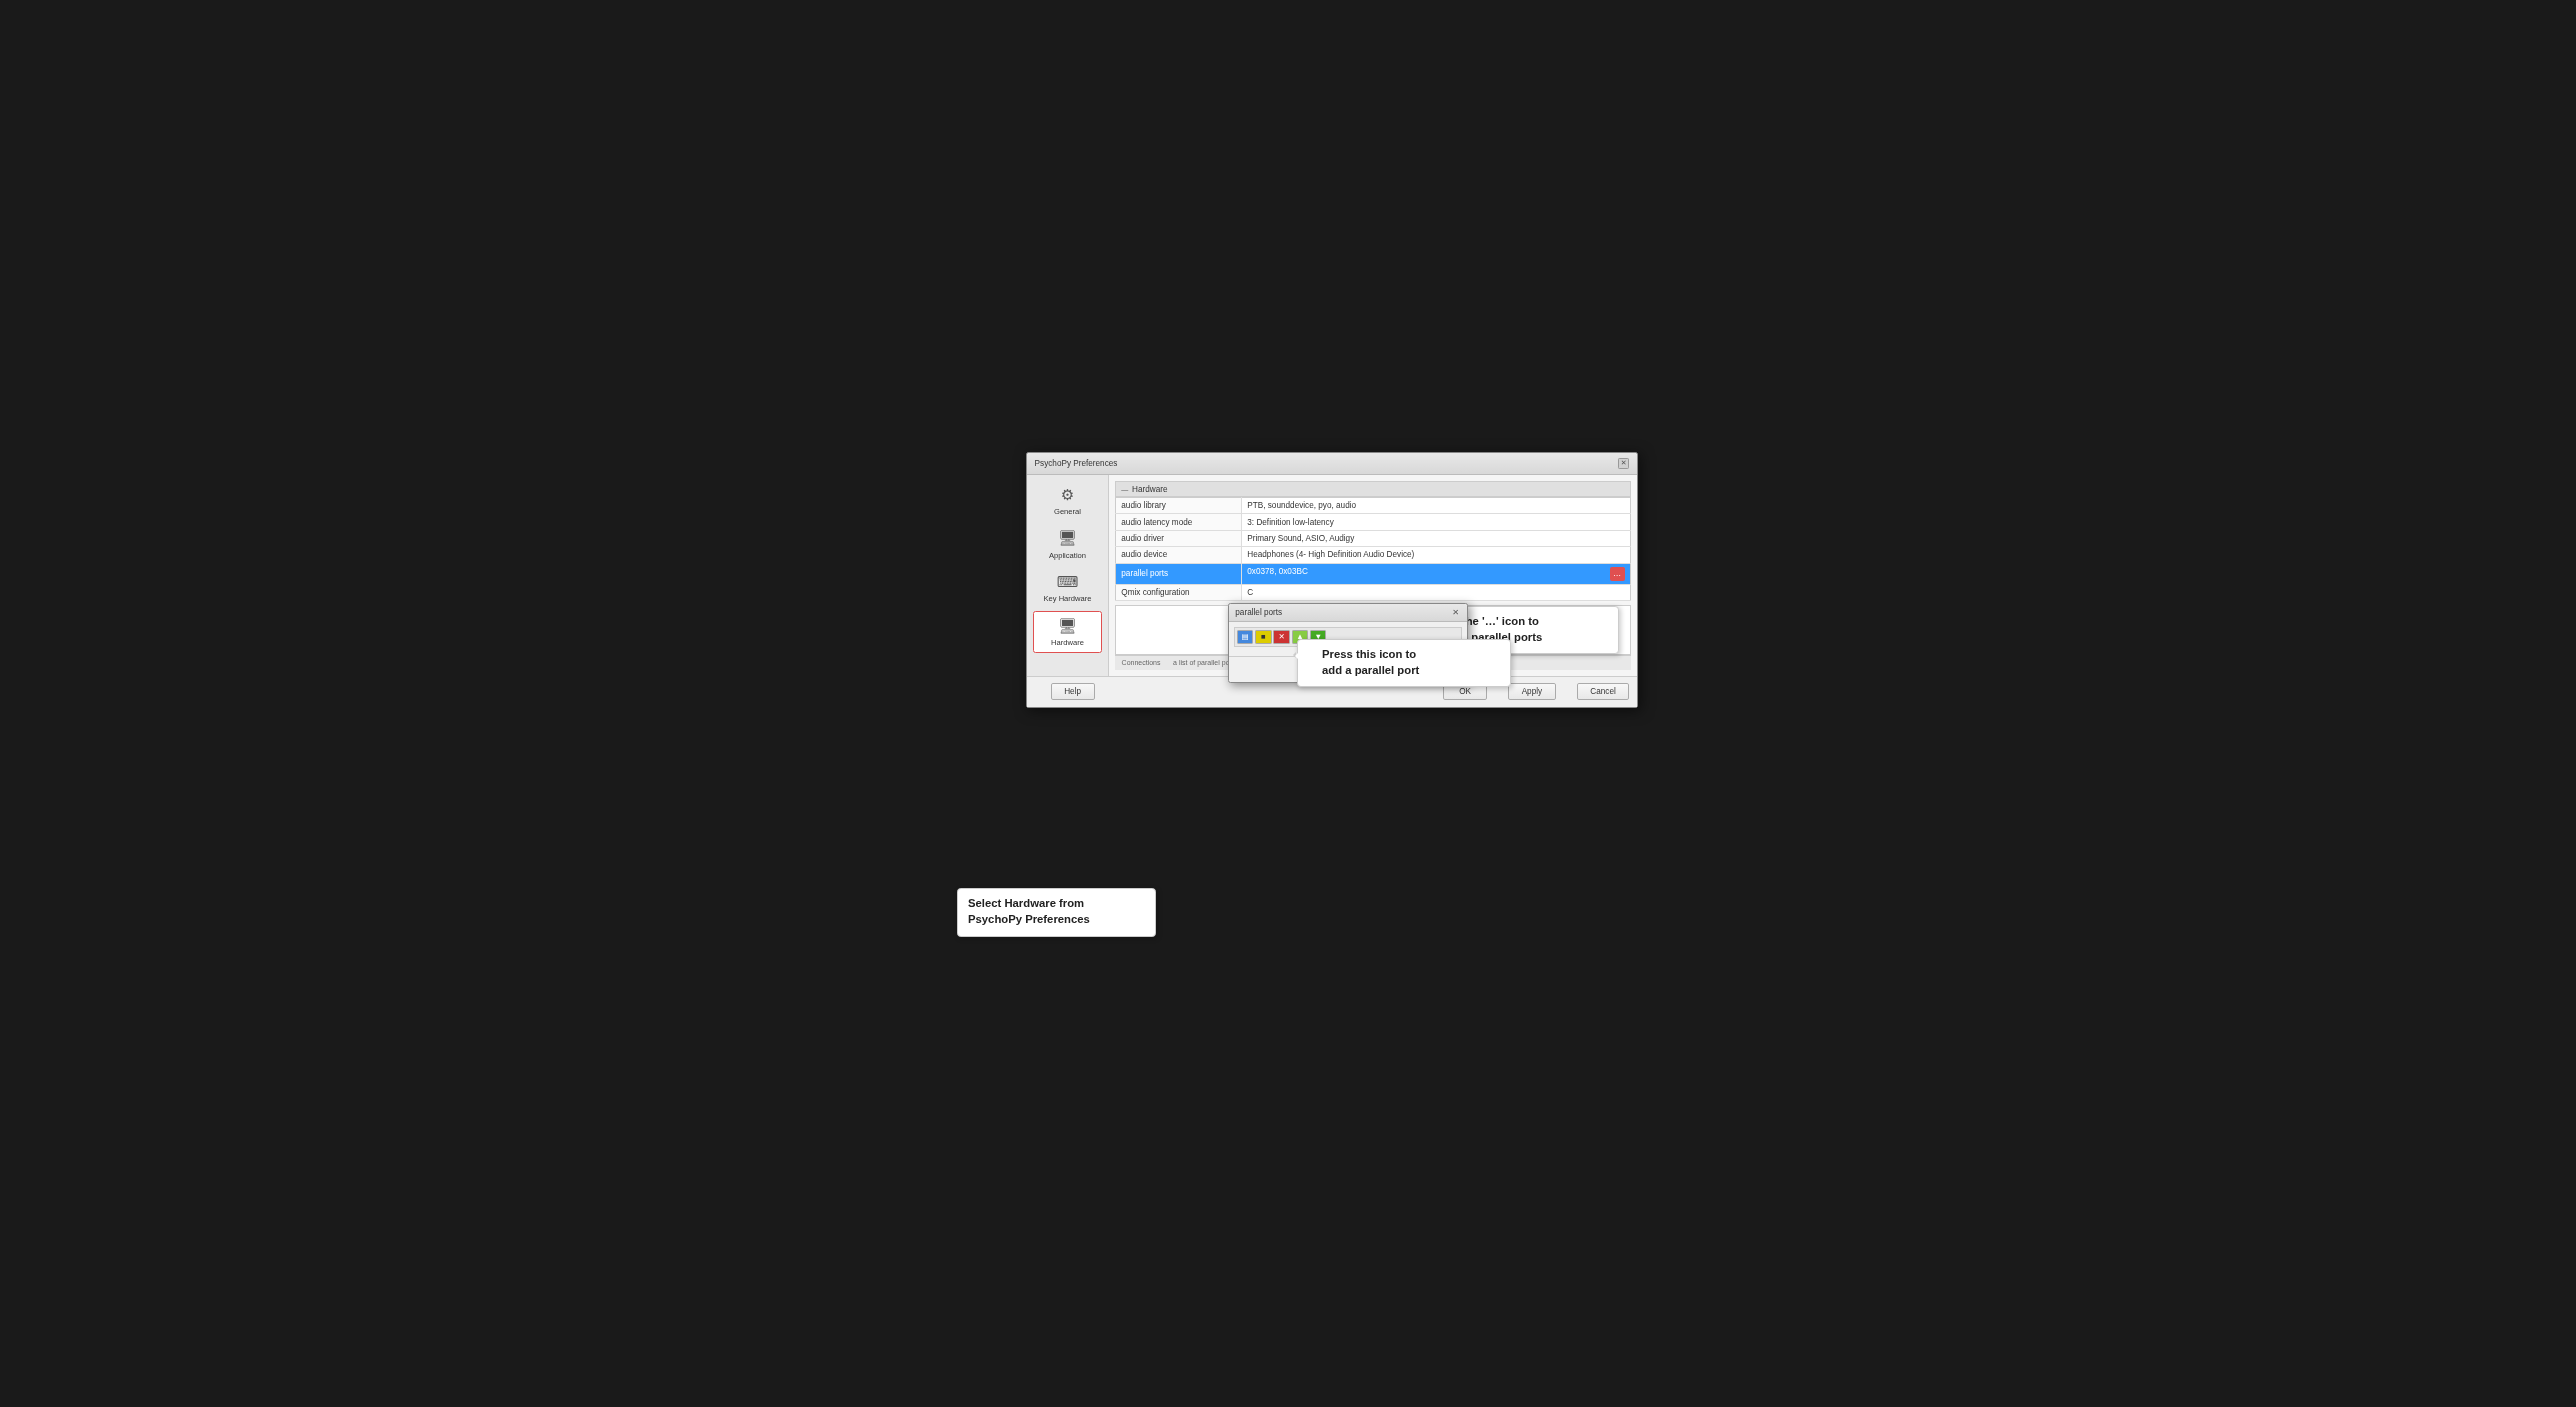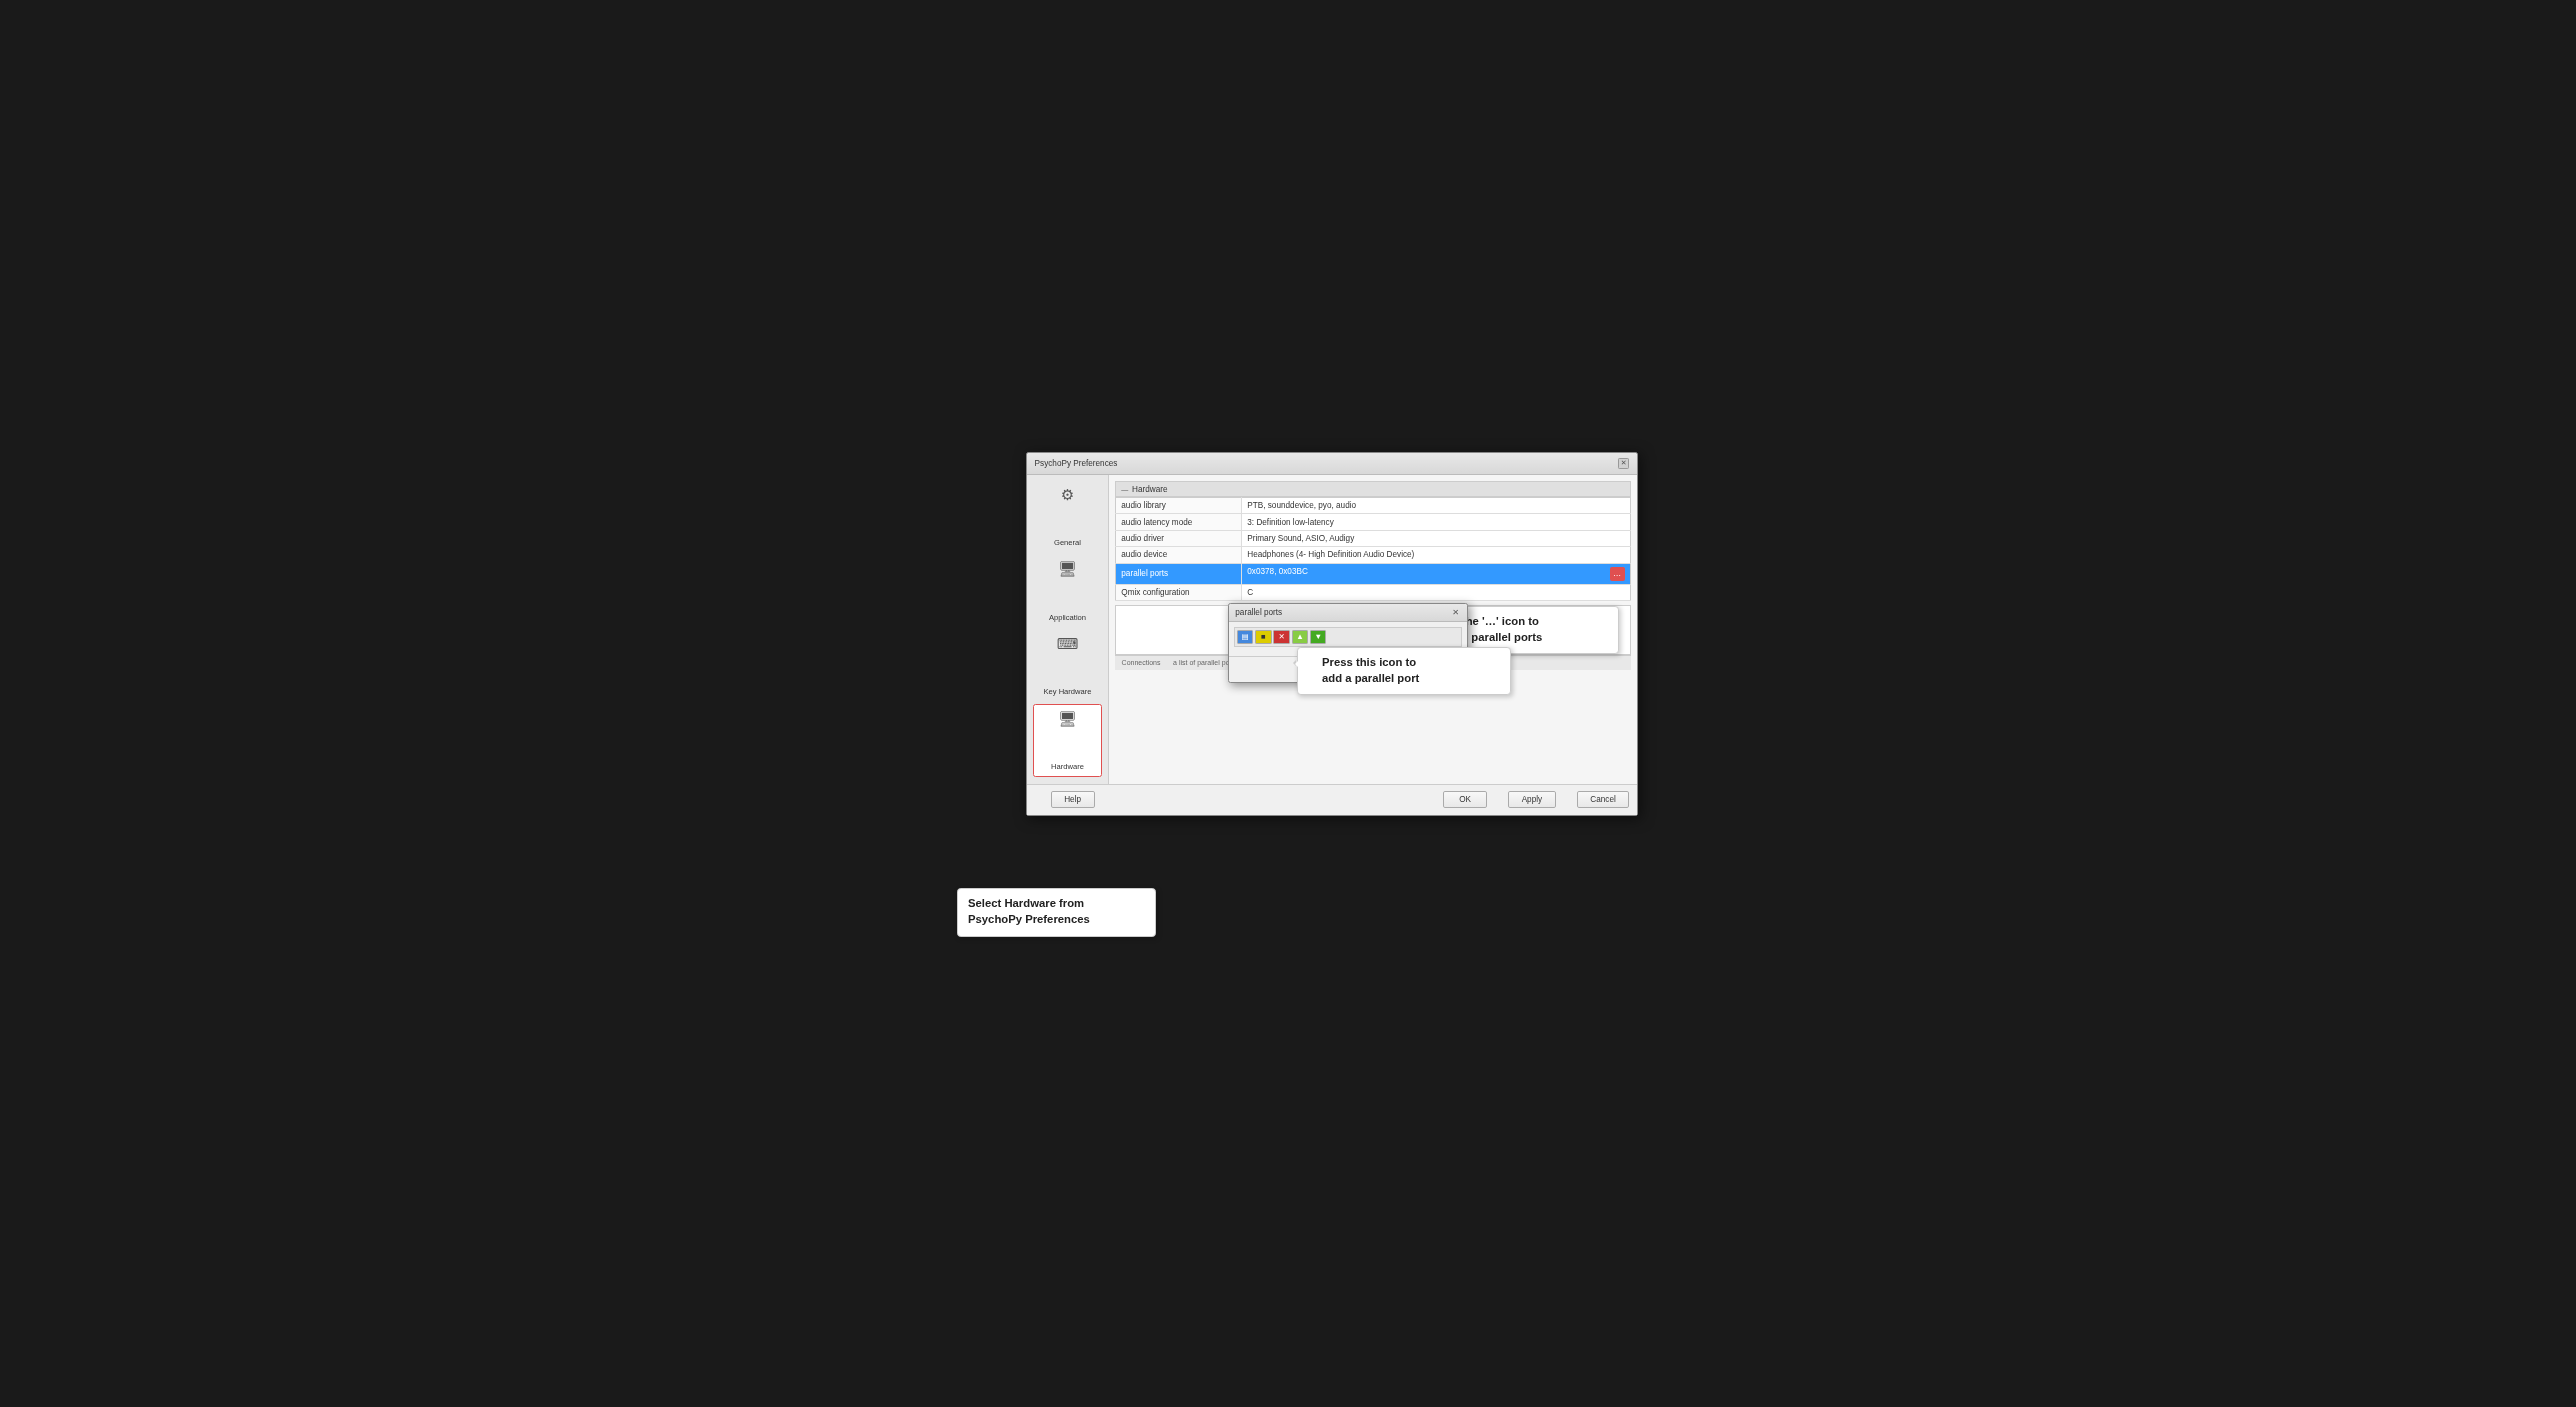--- a/index.html
+++ b/index.html
@@ -95,21 +95,20 @@
 
     .sidebar-item.active {
       background: #fff;
       border: 1.3px solid #e05050;
     }
 
     .sidebar-item-label {
       font-size: 7.6px;
       color: #333;
       text-align: left;
-      margin-top: 31px;
     }
 
     .sidebar-icon {
       font-size: 15px;
       color: #555;
     }
 
     
     .main-content {
       flex: 1;
@@ -334,21 +333,21 @@
       width: 199px;
     }
 
     .annotation-right {
       top: 154px;
       right: 0;
       width: 202px;
     }
 
     .annotation-middle {
-      top: 195px;
+      top: 187px;
       left: 340px;
       width: 214px;
       z-index: 200;
       padding-left: 24px;
     }
 
     
     .annotation-middle::before {
       content: '';
       position: absolute;

